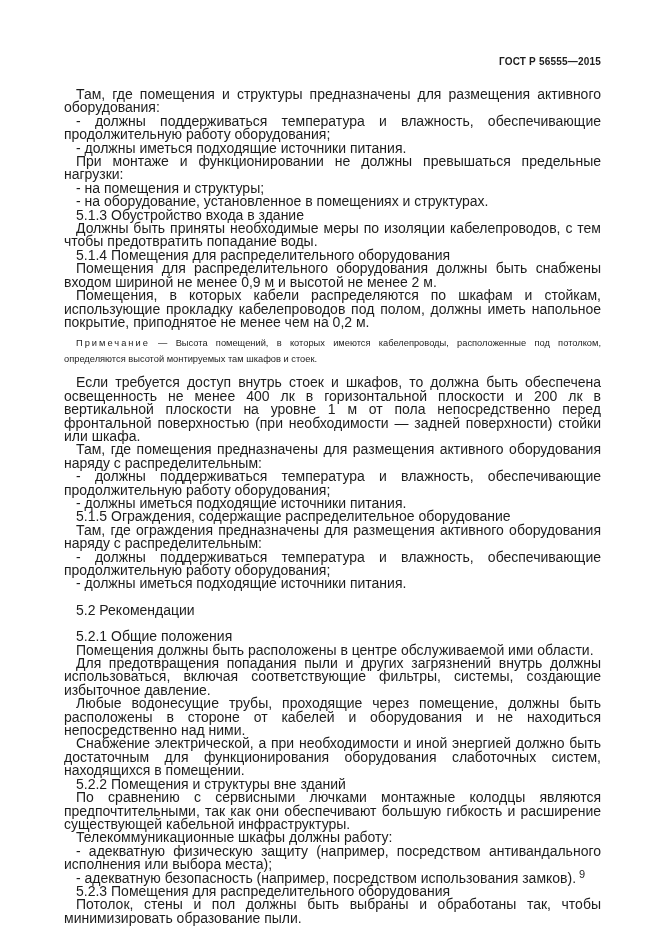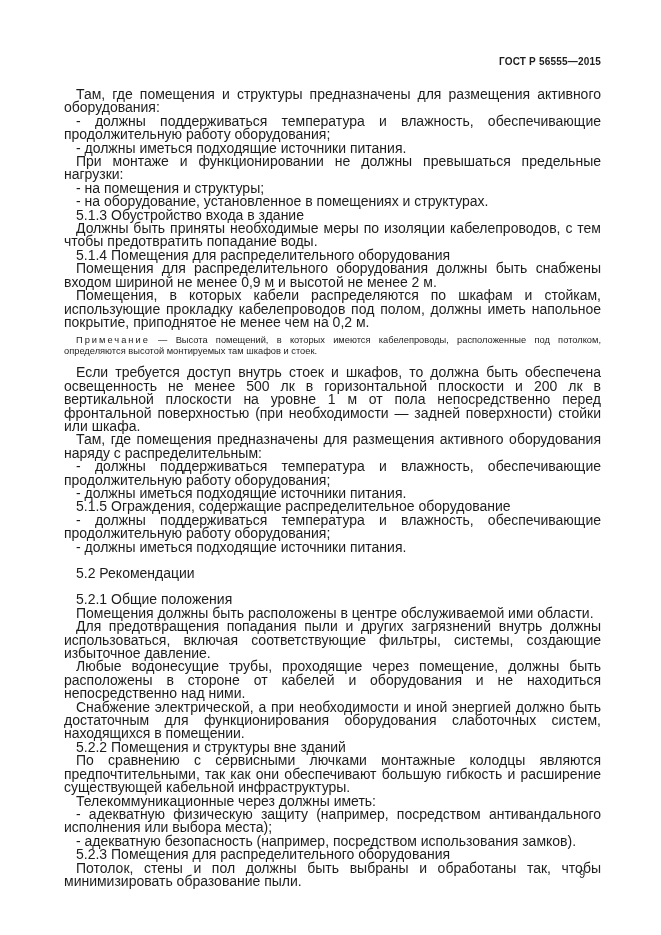--- a/index.html
+++ b/index.html
@@ -44,21 +44,21 @@
     font-weight: normal;
     text-align: left;
   }
   .body-text p.section-heading {
     font-weight: normal;
     text-align: left;
     margin: 13px 0;
   }
   .body-text p.note {
     font-size: 9.3px;
-    line-height: 11px;
+    line-height: 16px;
     margin: 6px 0 9px 0;
   }
   .note-label {
     letter-spacing: 2px;
   }
   .page-number {
     position: absolute;
     right: 76px;
     bottom: 55px;
     font-size: 11px;
@@ -76,36 +76,37 @@
       <p class="para">- должны иметься подходящие источники питания.</p>
       <p class="para">При монтаже и функционировании не должны превышаться предельные нагрузки:</p>
       <p class="para">- на помещения и структуры;</p>
       <p class="para">- на оборудование, установленное в помещениях и структурах.</p>
       <p class="heading">5.1.3 Обустройство входа в здание</p>
       <p class="para">Должны быть приняты необходимые меры по изоляции кабелепроводов, с тем чтобы предотвратить попадание воды.</p>
       <p class="heading">5.1.4 Помещения для распределительного оборудования</p>
       <p class="para">Помещения для распределительного оборудования должны быть снабжены входом шириной не менее 0,9 м и высотой не менее 2 м.</p>
       <p class="para">Помещения, в которых кабели распределяются по шкафам и стойкам, использующие прокладку кабелепроводов под полом, должны иметь напольное покрытие, приподнятое не менее чем на 0,2 м.</p>
       <p class="note"><span class="note-label">Примечание</span> — Высота помещений, в которых имеются кабелепроводы, расположенные под потолком, определяются высотой монтируемых там шкафов и стоек.</p>
-      <p class="para">Если требуется доступ внутрь стоек и шкафов, то должна быть обеспечена освещенность не менее 500 лк в горизонтальной плоскости и 200 лк в вертикальной плоскости на уровне 1 м от пола непосредственно перед фронтальной поверхностью (при необходимости — задней поверхности) стойки или шкафа.</p>
+      <p class="para">Если требуется доступ внутрь стоек и шкафов, то должна быть обеспечена освещенность не менее 400 лк в горизонтальной плоскости и 200 лк в вертикальной плоскости на уровне 1 м от пола непосредственно перед фронтальной поверхностью (при необходимости — задней поверхности) стойки или шкафа.</p>
       <p class="para">Там, где помещения предназначены для размещения активного оборудования наряду с распределительным:</p>
       <p class="para">- должны поддерживаться температура и влажность, обеспечивающие продолжительную работу оборудования;</p>
       <p class="para">- должны иметься подходящие источники питания.</p>
       <p class="heading">5.1.5 Ограждения, содержащие распределительное оборудование</p>
+      <p class="para">Там, где ограждения предназначены для размещения активного оборудования наряду с распределительным:</p>
       <p class="para">- должны поддерживаться температура и влажность, обеспечивающие продолжительную работу оборудования;</p>
       <p class="para">- должны иметься подходящие источники питания.</p>
       <p class="section-heading">5.2 Рекомендации</p>
       <p class="heading">5.2.1 Общие положения</p>
       <p class="para">Помещения должны быть расположены в центре обслуживаемой ими области.</p>
       <p class="para">Для предотвращения попадания пыли и других загрязнений внутрь должны использоваться, включая соответствующие фильтры, системы, создающие избыточное давление.</p>
       <p class="para">Любые водонесущие трубы, проходящие через помещение, должны быть расположены в стороне от кабелей и оборудования и не находиться непосредственно над ними.</p>
       <p class="para">Снабжение электрической, а при необходимости и иной энергией должно быть достаточным для функционирования оборудования слаботочных систем, находящихся в помещении.</p>
       <p class="heading">5.2.2 Помещения и структуры вне зданий</p>
       <p class="para">По сравнению с сервисными лючками монтажные колодцы являются предпочтительными, так как они обеспечивают большую гибкость и расширение существующей кабельной инфраструктуры.</p>
-      <p class="para">Телекоммуникационные через должны иметь:</p>
+      <p class="para">Телекоммуникационные шкафы должны работу:</p>
       <p class="para">- адекватную физическую защиту (например, посредством антивандального исполнения или выбора места);</p>
       <p class="para">- адекватную безопасность (например, посредством использования замков).</p>
       <p class="heading">5.2.3 Помещения для распределительного оборудования</p>
       <p class="para">Потолок, стены и пол должны быть выбраны и обработаны так, чтобы минимизировать образование пыли.</p>
     </div>
 
   <div class="page-number">9</div>
 </div>
 
 </body></html>

